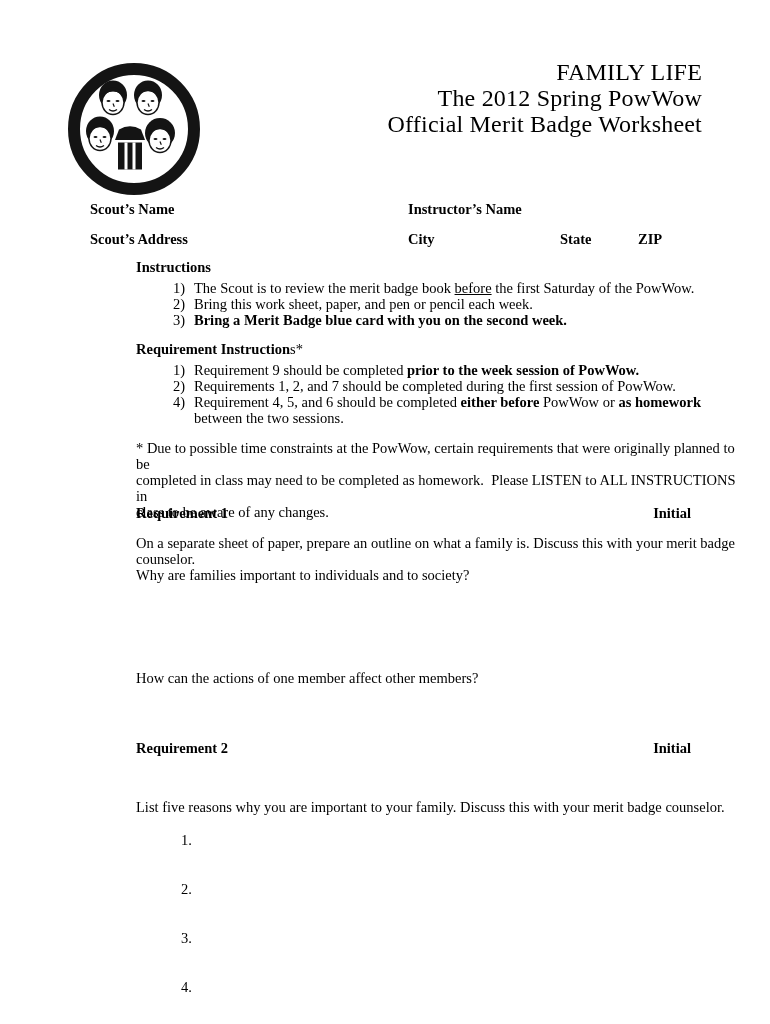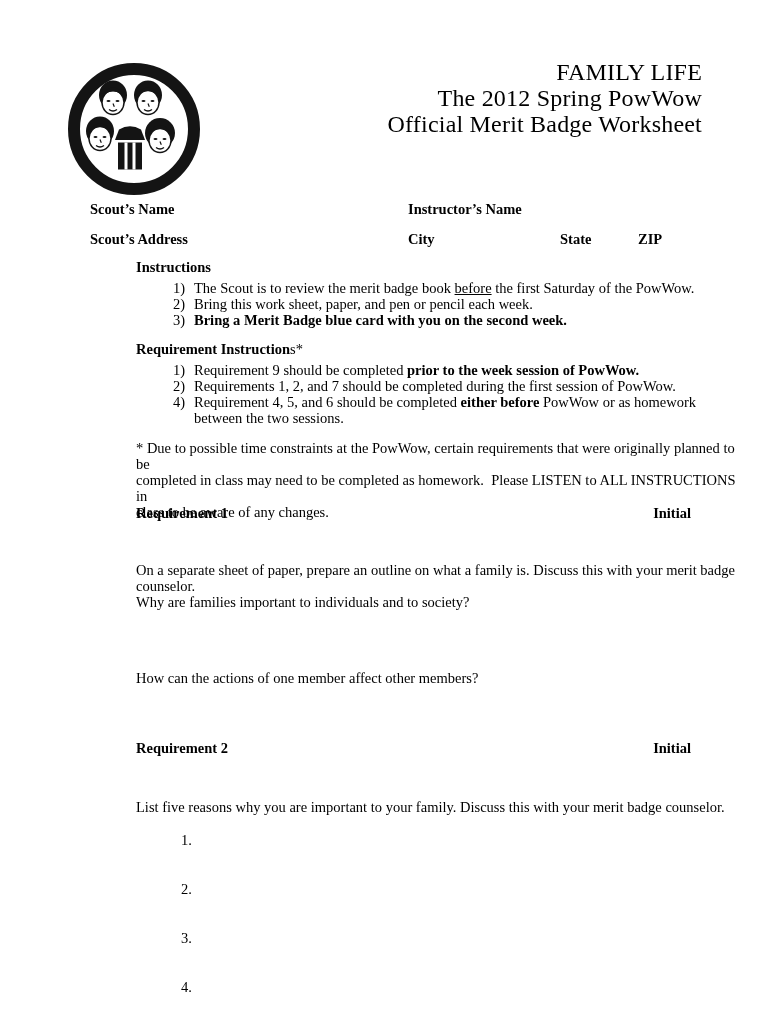--- a/index.html
+++ b/index.html
@@ -141,39 +141,39 @@
     <div class="row">
       <span class="num">1)</span>
       <span class="txt"><span>Requirement 9 should be completed </span><span style="font-weight: 700;">prior to the week session of PowWow.</span></span>
     </div>
     <div class="row">
       <span class="num">2)</span>
       <span class="txt"><span>Requirements 1, 2, and 7 should be completed during the first session of PowWow.</span></span>
     </div>
     <div class="row">
       <span class="num">4)</span>
-      <span class="txt"><span>Requirement 4, 5, and 6 should be completed </span><span style="font-weight: 700;">either before</span><span> PowWow or </span><span style="font-weight: 400;">as homework</span></span>
+      <span class="txt"><span>Requirement 4, 5, and 6 should be completed </span><span style="font-weight: 700;">either before</span><span> PowWow or </span><span style="font-weight: 700;">as homework</span></span>
     </div>
     <div class="row">
       <span class="num"></span>
       <span class="txt"><span>between the two sessions.</span></span>
     </div>
   </div>
 
   <div class="abs note" style="top:440px;">
     <div class="line">* Due to possible time constraints at the PowWow, certain requirements that were originally planned to be</div>
     <div class="line">completed in class may need to be completed as homework.  Please LISTEN to ALL INSTRUCTIONS in</div>
     <div class="line">class to be aware of any changes.</div>
   </div>
 
   <div class="abs heading-row" style="top:505px;">
     <span>Requirement 1</span>
     <span class="initial">Initial</span>
   </div>
-  <div class="abs" style="top:562px; width:620px;">
+  <div class="abs" style="top:535px; width:620px;">
     <div class="line">On a separate sheet of paper, prepare an outline on what a family is. Discuss this with your merit badge</div>
     <div class="line">counselor.</div>
     <div class="line">Why are families important to individuals and to society?</div>
   </div>
   <div class="abs" style="top:670px; width:620px;">How can the actions of one member affect other members?</div>
 
   <div class="abs heading-row" style="top:740px;">
     <span>Requirement 2</span>
     <span class="initial">Initial</span>
   </div>

